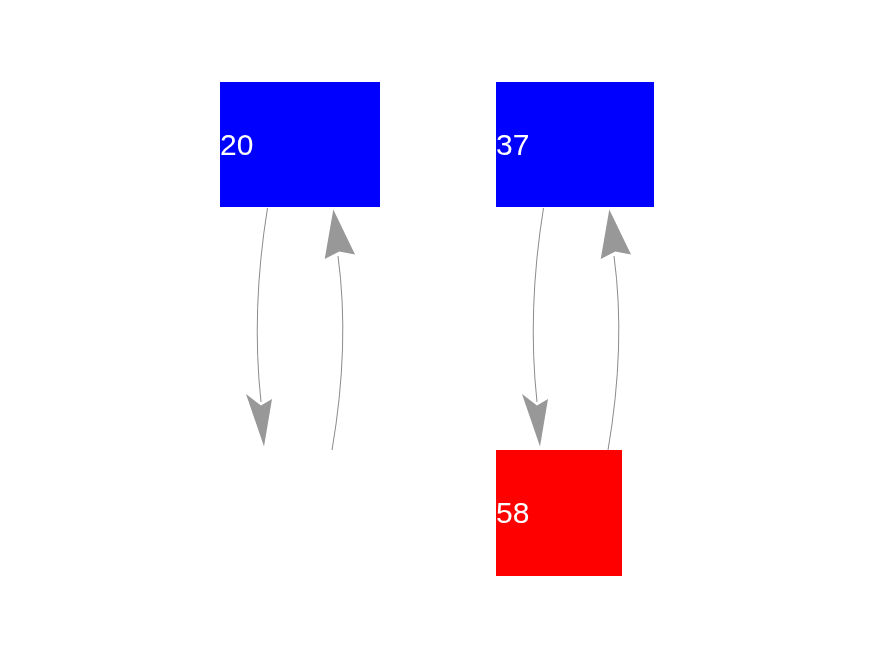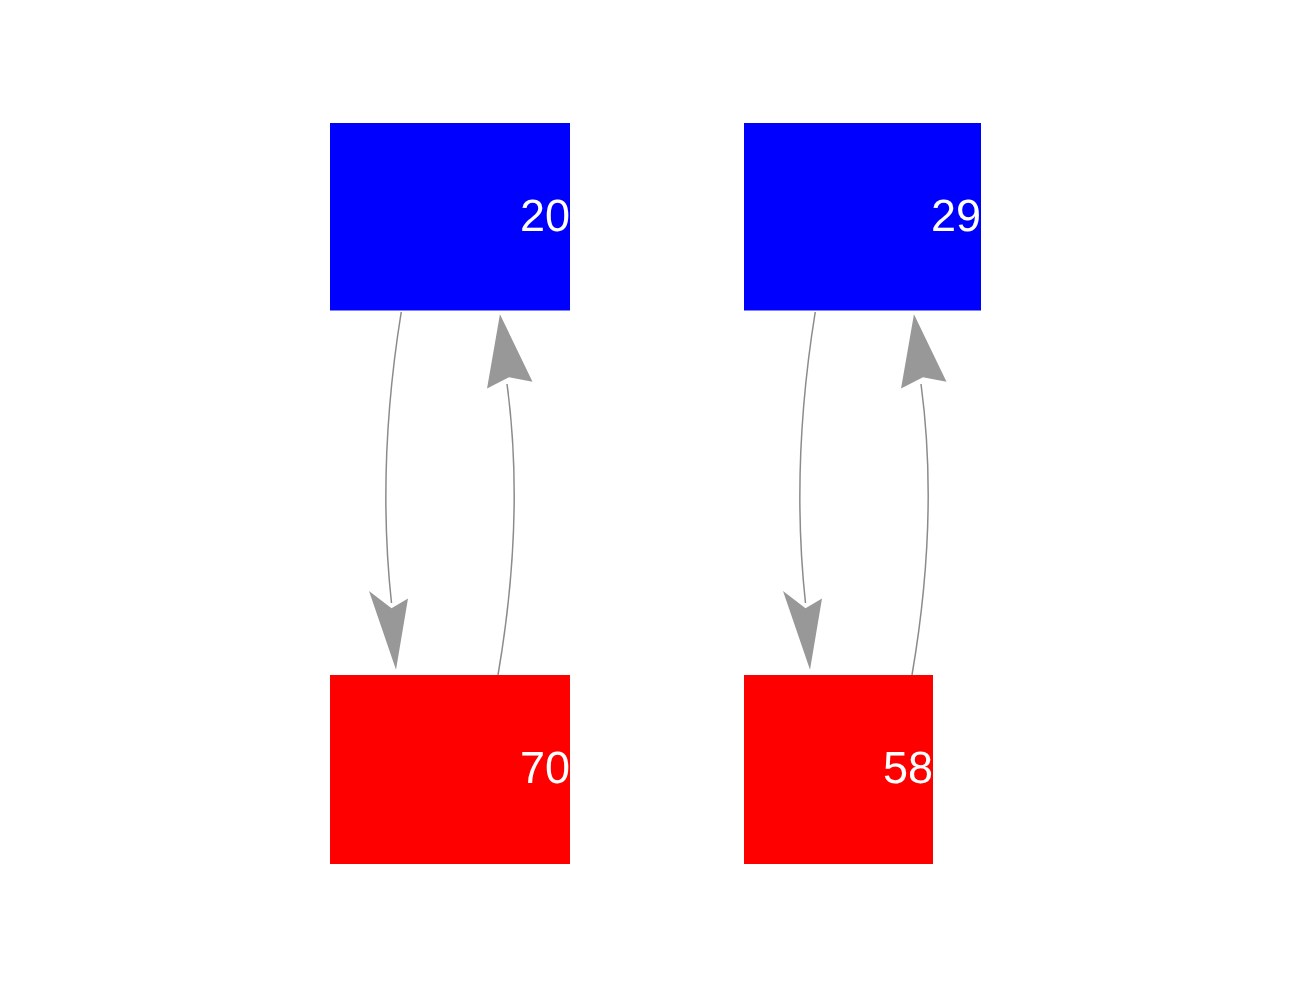--- a/index.html
+++ b/index.html
@@ -21,21 +21,21 @@
     top: 0;
     width: 875px;
     height: 656px;
   }
   .node {
     position: absolute;
     width: 160px;
     height: 125px;
     display: flex;
     align-items: center;
-    justify-content: flex-end;
+    justify-content: flex-start;
     font-size: 30px;
     line-height: 1;
     user-select: none;
   }
   .n0 { left: 220px; top: 82px; }
   .n1 { left: 220px; top: 450px; height: 126px; }
   .n2 { left: 496px; top: 82px; width: 158px; }
   .n3 { left: 496px; top: 450px; width: 126px; height: 126px; }
 </style>
 </head>
@@ -55,25 +55,22 @@
         <polygon points="264,446.5 246,394 261,405.5 272,399" fill="#989898"></polygon>
         <path d="M332,450 Q350,345 338,256" fill="none" stroke="#8b8b8b" stroke-width="1"></path>
         <polygon points="333.3,209.5 324.7,259 339.3,251.5 355,254.5" fill="#989898"></polygon>
       </g>
     </svg>
 
   <div class="node n0" style="background: rgb(0, 0, 255); color: rgb(255, 255, 255);">
     <span class="node-label">20</span>
   </div>
 
-  <div class="node n1" style="background: rgb(255, 0, 0); color: rgb(255, 255, 255);">
-    <span class="node-label">70</span>
-  </div>
 
   <div class="node n2" style="background: rgb(0, 0, 255); color: rgb(255, 255, 255);">
-    <span class="node-label">29</span>
+    <span class="node-label">37</span>
   </div>
 
   <div class="node n3" style="background: rgb(255, 0, 0); color: rgb(255, 255, 255);">
     <span class="node-label">58</span>
   </div>
 
 </div>
 
 </body></html>

